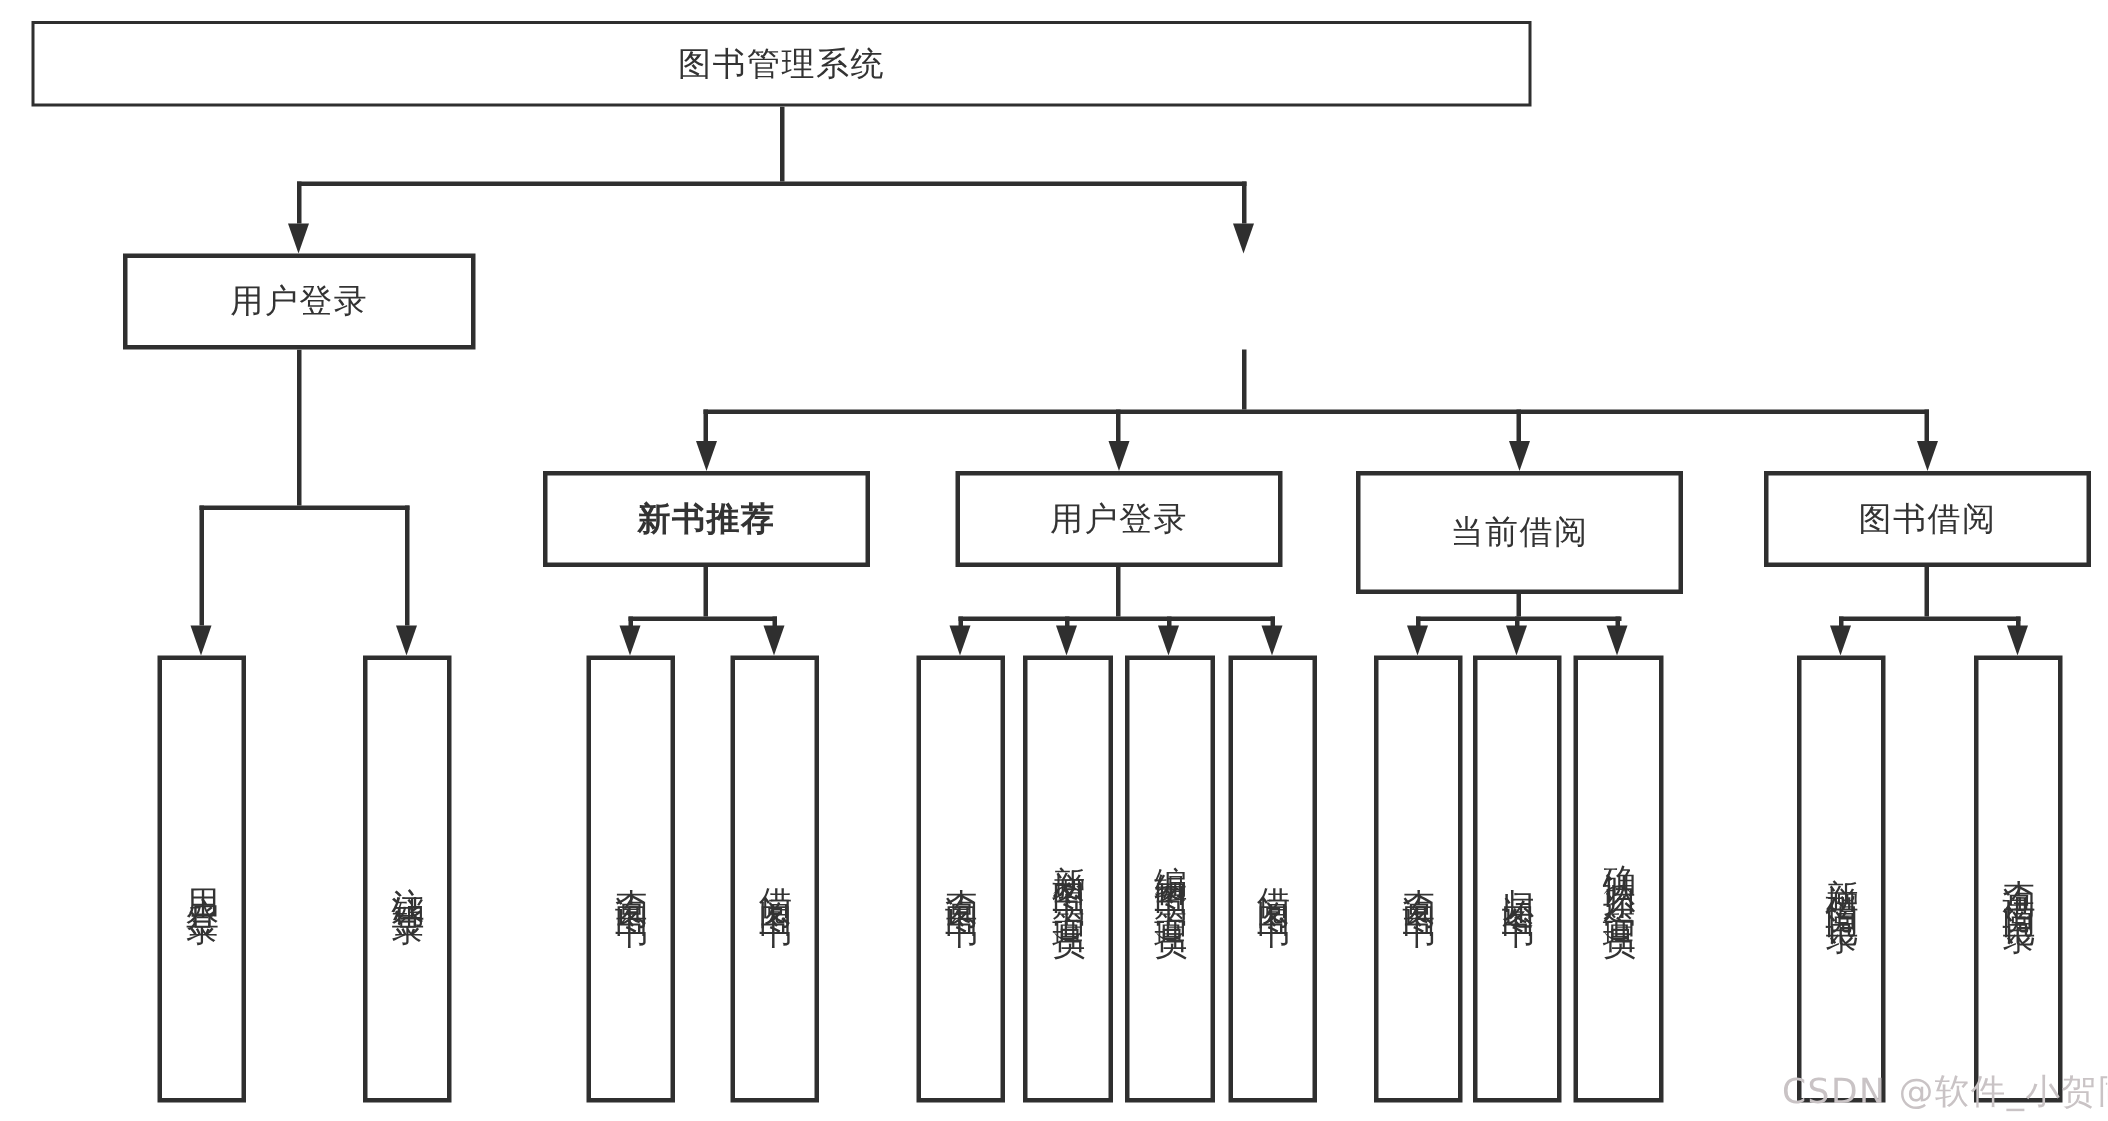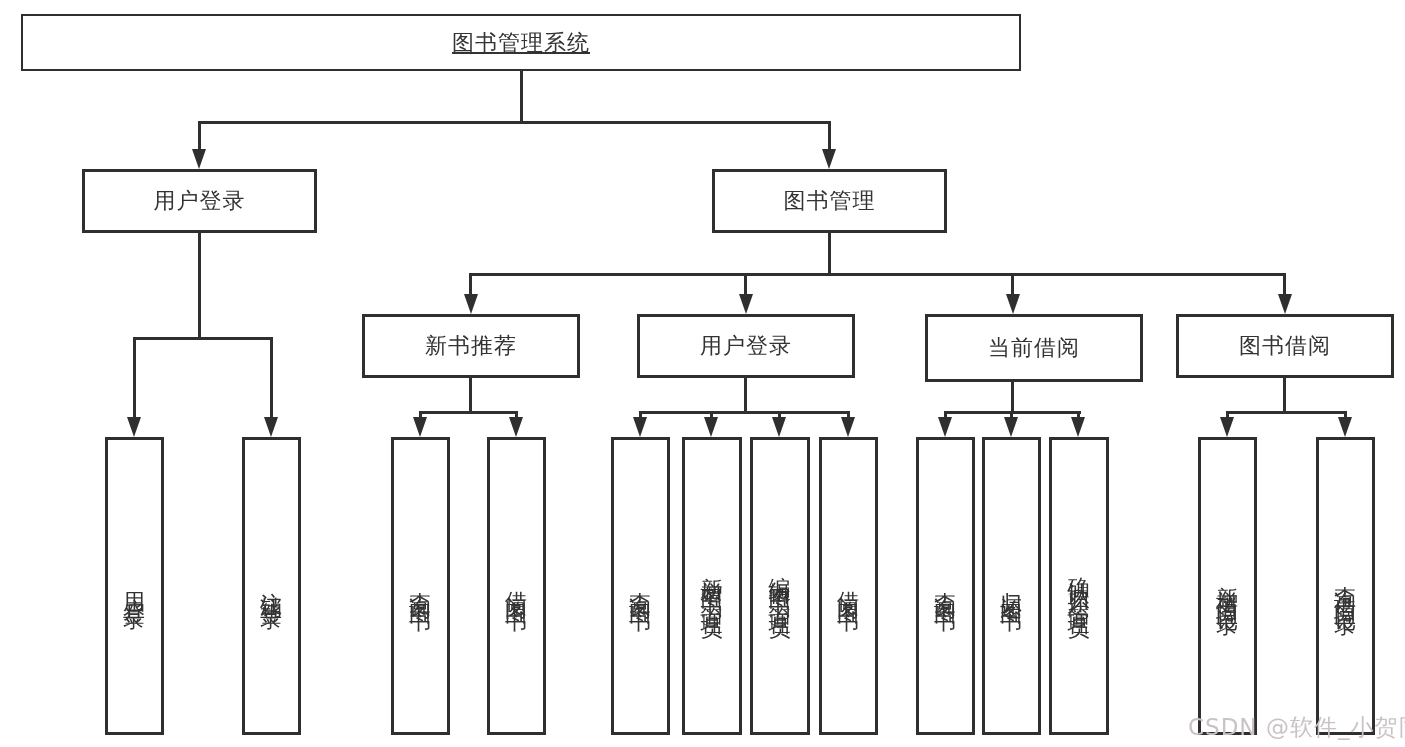--- a/index.html
+++ b/index.html
@@ -18,21 +18,21 @@
     border: 3px solid #2f2f2f;
     background: #ffffff;
     display: flex;
     align-items: center;
     justify-content: center;
     font-size: 22px;
     letter-spacing: 1px;
     color: #333333;
     z-index: 1;
   }
-  .node.root { border-width: 2px; text-decoration: underline; }
+  .node.root { border-width: 2px; }
   .vnode {
     position: absolute;
     box-sizing: border-box;
     border: 3px solid #2f2f2f;
     background: #ffffff;
     display: flex;
     align-items: center;
     justify-content: center;
     writing-mode: vertical-rl;
     text-orientation: mixed;
@@ -70,43 +70,42 @@
   <div class="node root" style="left:21px; top:14px; width:1000px; height:57px;">图书管理系统</div>
 
   <div class="v" style="left:520px; top:71px; height:50px;"></div>
   <div class="h" style="left:198px; top:121px; width:633px;"></div>
   <div class="v" style="left:198px; top:121px; height:28px;"></div>
   <div class="arr" style="left:192px; top:149px;"></div>
   <div class="v" style="left:828px; top:121px; height:28px;"></div>
   <div class="arr" style="left:822px; top:149px;"></div>
 
   <div class="node" style="left:82px; top:169px; width:235px; height:64px;">用户登录</div>
-  <div class="node" style="left:712px; top:169px; width:235px; height:64px;">图书管理</div>
 
   <div class="v" style="left:198px; top:233px; height:104px;"></div>
   <div class="h" style="left:133px; top:337px; width:140px;"></div>
   <div class="v" style="left:133px; top:337px; height:80px;"></div>
   <div class="arr" style="left:127px; top:417px;"></div>
   <div class="v" style="left:270px; top:337px; height:80px;"></div>
   <div class="arr" style="left:264px; top:417px;"></div>
 
   <div class="v" style="left:828px; top:233px; height:40px;"></div>
   <div class="h" style="left:469px; top:273px; width:817px;"></div>
   <div class="v" style="left:469px; top:273px; height:21px;"></div>
   <div class="arr" style="left:464px; top:294px;"></div>
   <div class="v" style="left:744px; top:273px; height:21px;"></div>
   <div class="arr" style="left:739px; top:294px;"></div>
   <div class="v" style="left:1011px; top:273px; height:21px;"></div>
   <div class="arr" style="left:1006px; top:294px;"></div>
   <div class="v" style="left:1283px; top:273px; height:21px;"></div>
   <div class="arr" style="left:1278px; top:294px;"></div>
 
-  <div class="node" style="left:362px; top:314px; width:218px; height:64px;">新书推荐</div>
+  <div class="node" style="left:362px; top:314px; width:218px; height:64px;font-weight:bold;">新书推荐</div>
   <div class="node" style="left:637px; top:314px; width:218px; height:64px;">用户登录</div>
-  <div class="node" style="left:904px; top:314px; width:218px; height:68px;margin-left:21px;">当前借阅</div>
+  <div class="node" style="left:904px; top:314px; width:218px; height:82px;">当前借阅</div>
   <div class="node" style="left:1176px; top:314px; width:218px; height:64px;">图书借阅</div>
 
   <div class="v" style="left:469px; top:378px; height:33px;"></div>
   <div class="h" style="left:419px; top:411px; width:99px;"></div>
   <div class="v" style="left:419px; top:411px; height:8px;"></div>
   <div class="arr" style="left:413px; top:417px;"></div>
   <div class="v" style="left:515px; top:411px; height:8px;"></div>
   <div class="arr" style="left:509px; top:417px;"></div>
 
   <div class="v" style="left:744px; top:378px; height:33px;"></div>

